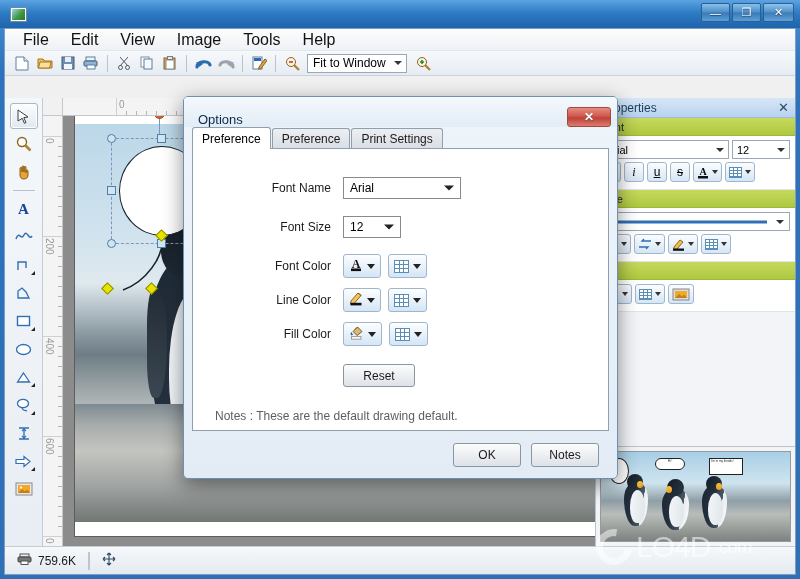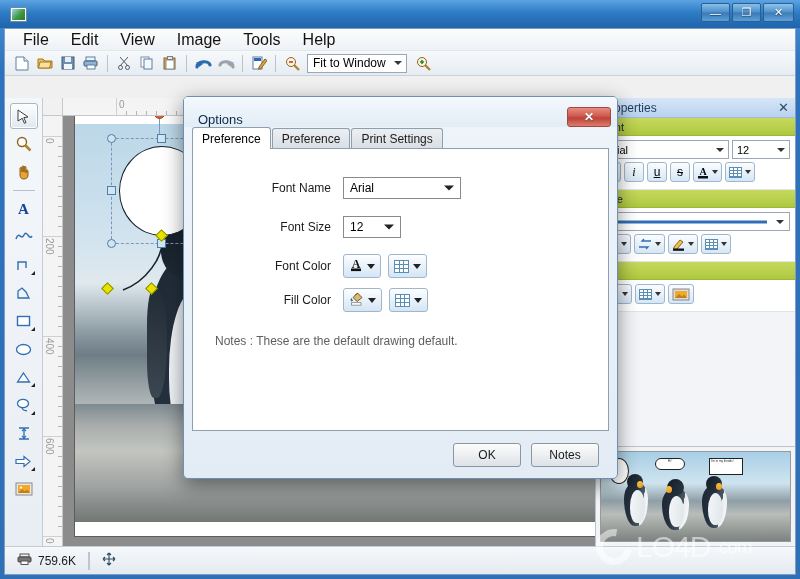--- a/index.html
+++ b/index.html
@@ -981,20 +981,47 @@
                 <i></i>
                 <i></i>
                 <i></i>
                 <i></i>
                 <i></i>
               </span>
             <span class="arw2"></span>
           </div>
         </div>
 
+        <div class="form-row" style="margin-top:10px">
+          <div class="form-label">Line Color</div>
+          <div class="dbtn">
+            <span>
+              <svg width="14" height="15" viewBox="0 0 14 15">
+                  <path d="M2 10l7-8 3.2 2.3-7 8L1.5 13z" fill="#f3c657" stroke="#8a6320"></path>
+                  <path d="M9 2.2l3.2 2.3" stroke="#8a6320"></path>
+                  <rect x="1.5" y="11.8" width="11" height="2.6" fill="#111"></rect>
+                </svg>
+            </span>
+            <span class="arw2"></span>
+          </div>
+          <div class="dbtn" style="margin-left:7px">
+            <span class="grid-ico" style="width:15px;height:13px">
+                <i></i>
+                <i></i>
+                <i></i>
+                <i></i>
+                <i></i>
+                <i></i>
+                <i></i>
+                <i></i>
+                <i></i>
+              </span>
+            <span class="arw2"></span>
+          </div>
+        </div>
 
         <div class="form-row" style="margin-top:10px">
           <div class="form-label">Fill Color</div>
           <div class="dbtn">
             <span>
               <svg width="15" height="15" viewBox="0 0 15 15">
                   <path d="M4 6.5L8.5 2l4.5 4.5-4.8 4z" fill="#d9b97a" stroke="#7a5c1e"></path>
                   <path d="M8.5 2L6 4.5" stroke="#7a5c1e"></path>
                   <path d="M2.5 7.5c-1.2 2 .2 3.2 1.2 1.8" fill="#2f6fb5" stroke="#1f4f85"></path>
                   <rect x="2.5" y="11.6" width="9.5" height="2.6" fill="#fff" stroke="#999"></rect>
@@ -1011,20 +1038,24 @@
                 <i></i>
                 <i></i>
                 <i></i>
                 <i></i>
                 <i></i>
               </span>
             <span class="arw2"></span>
           </div>
         </div>
 
+        <div style="display:flex; margin-top:18px;">
+          <div style="width:150px"></div>
+          <div class="reset-btn">Reset</div>
+        </div>
 
         <div class="notes">Notes : These are the default drawing default.</div>
       </div>
     </div>
 
     <div class="dlg-foot">
       <div class="dlg-btn">OK</div>
       <div class="dlg-btn">Notes</div>
     </div>
   </div>

